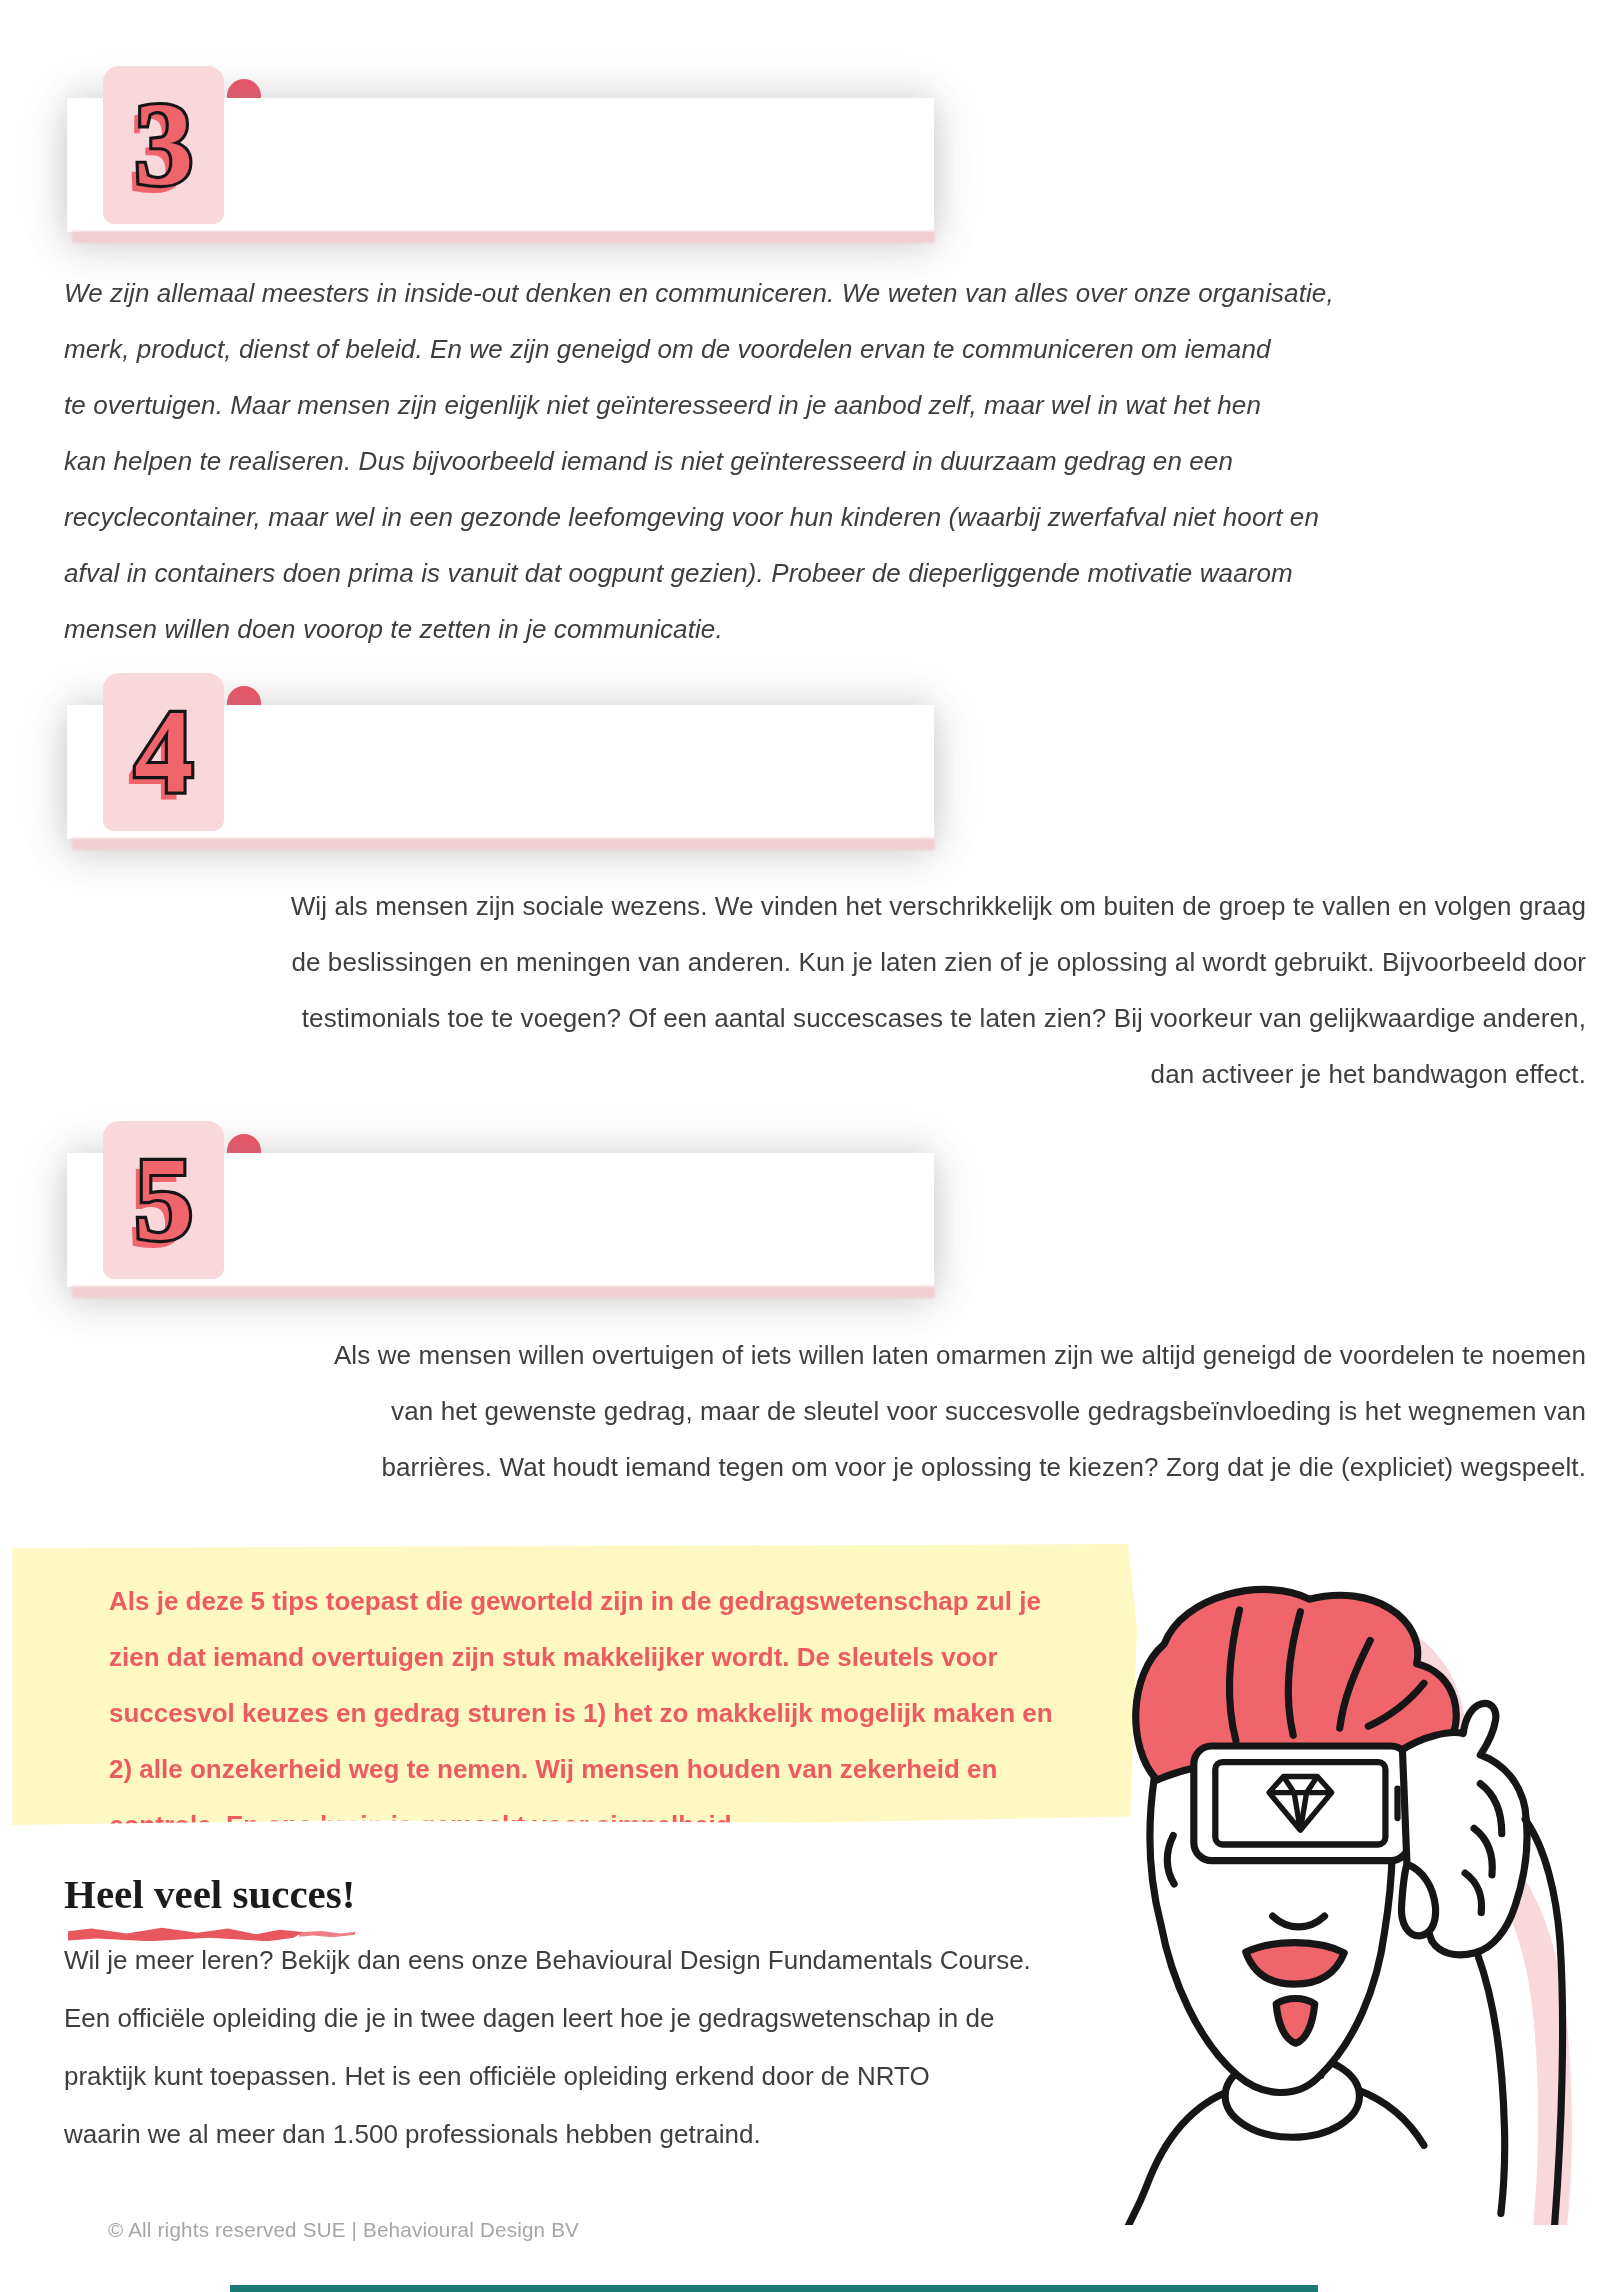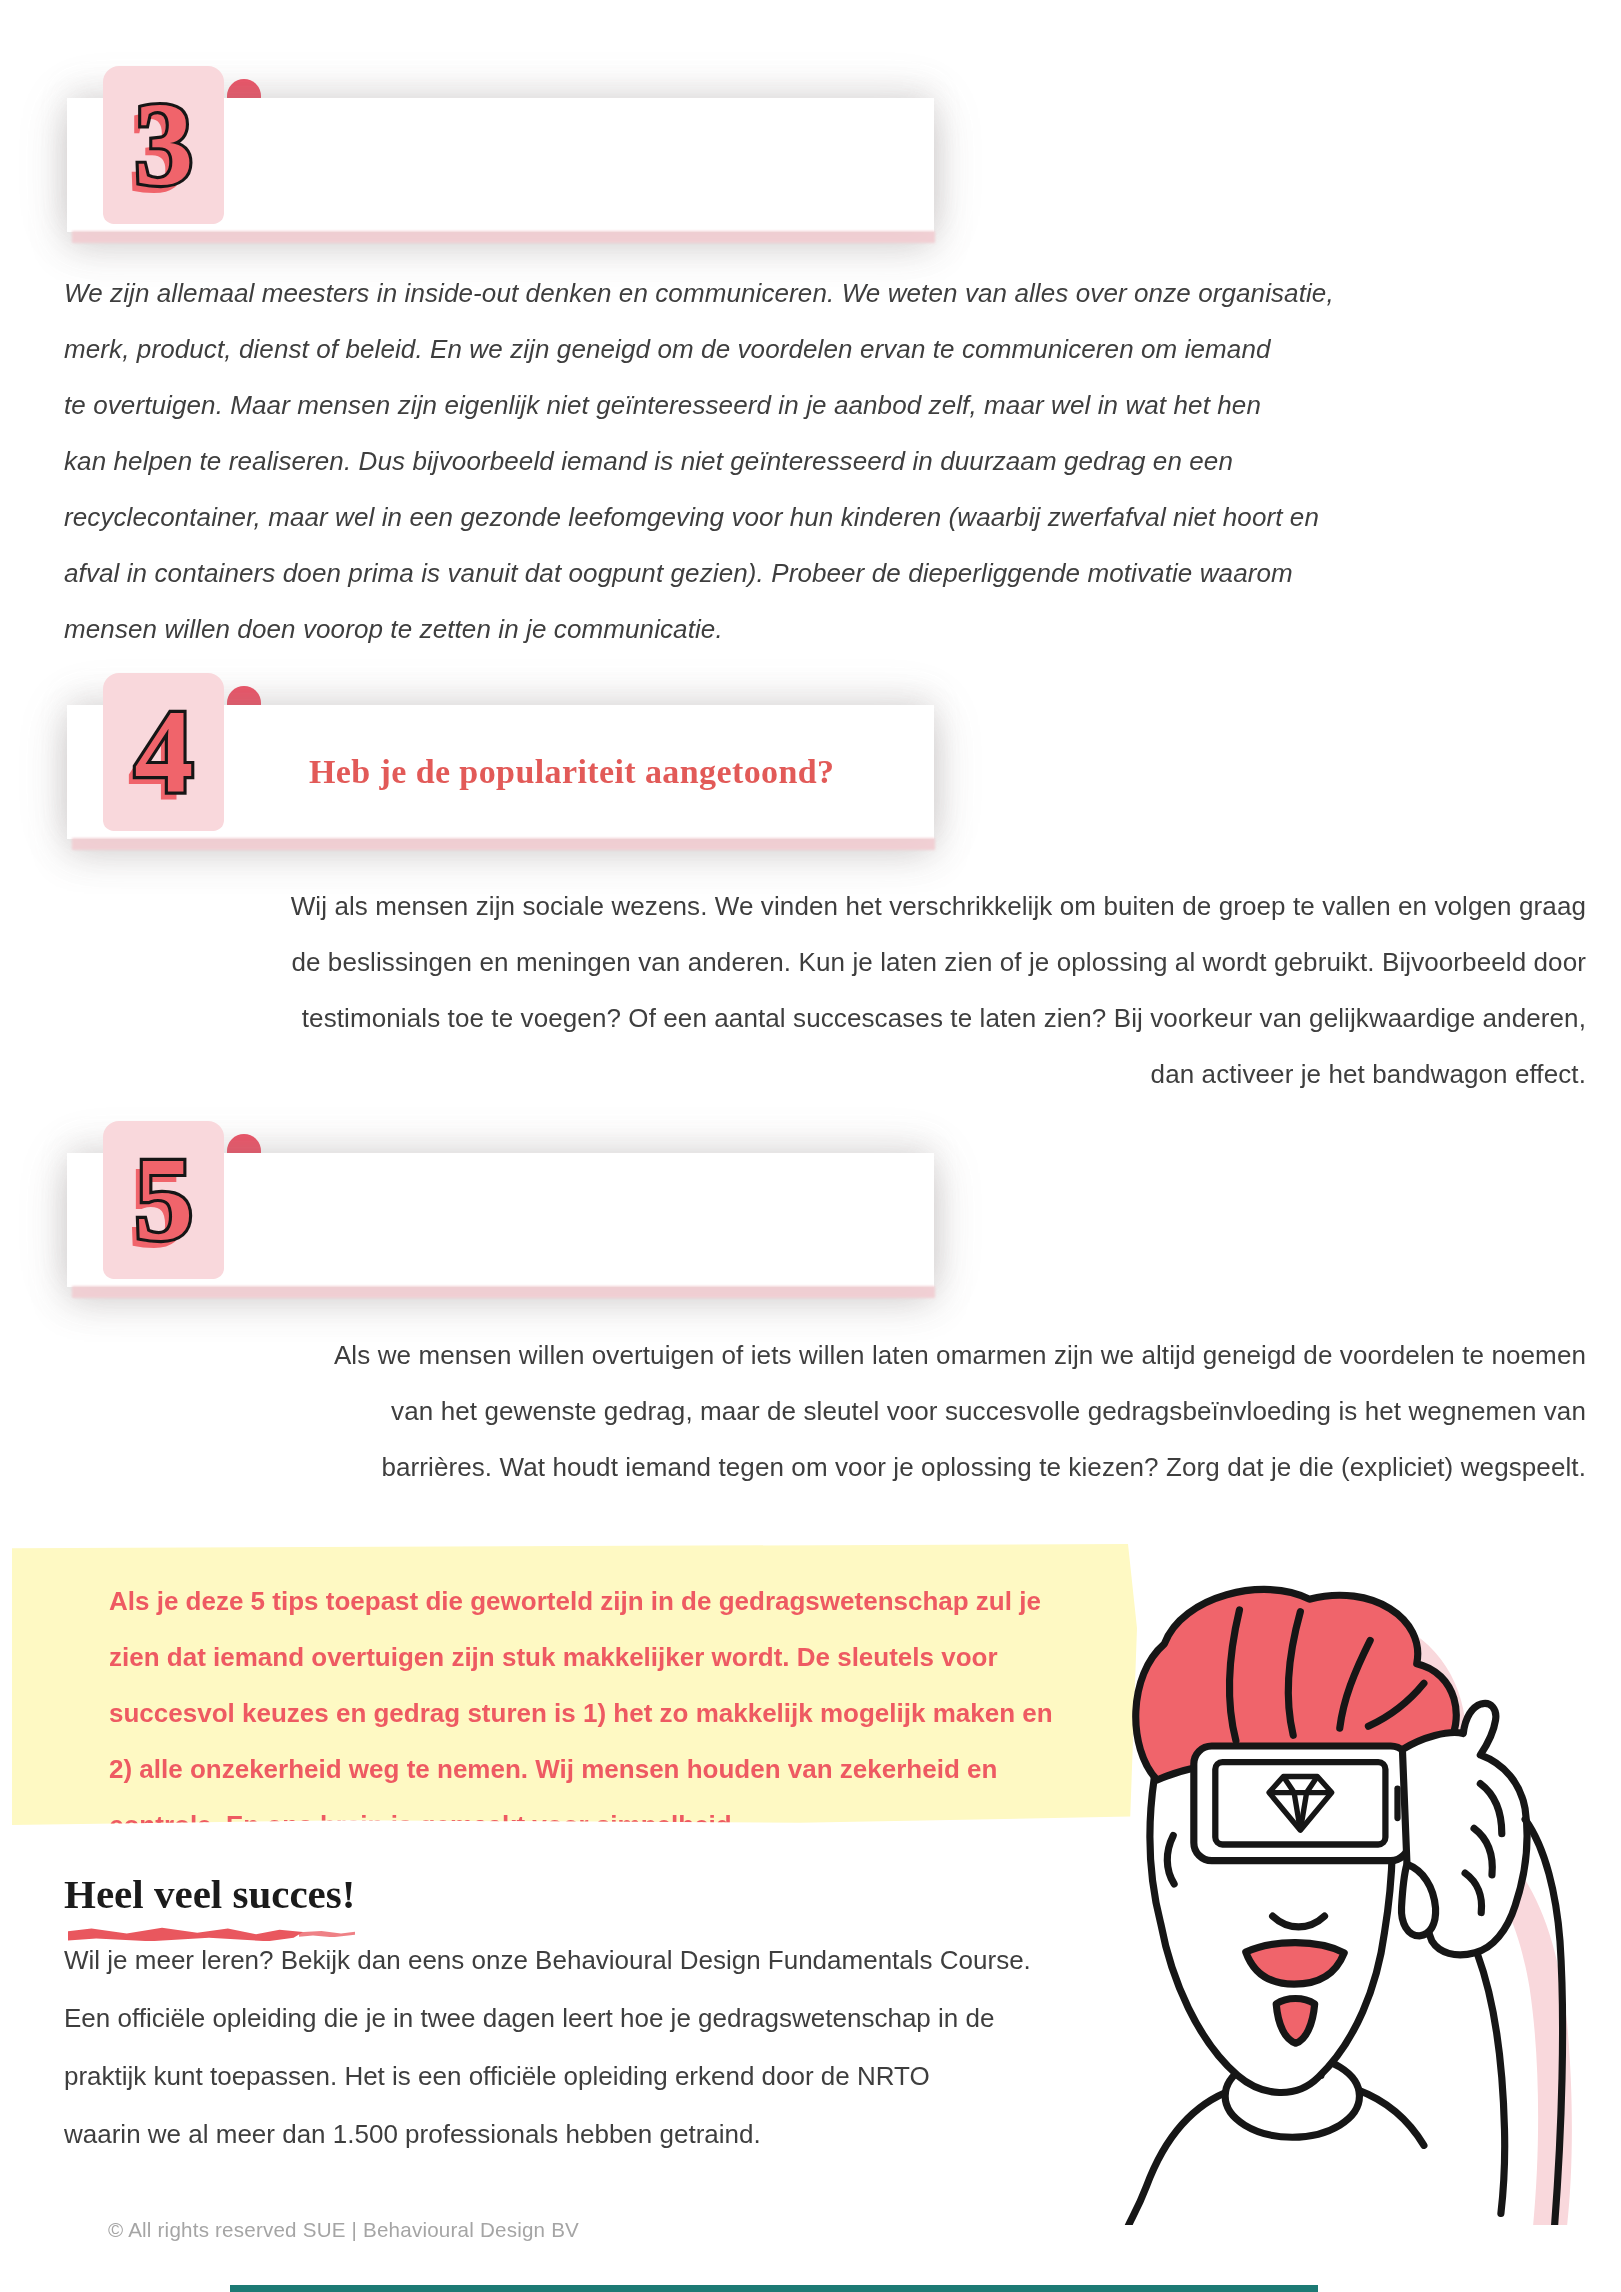--- a/index.html
+++ b/index.html
@@ -76,21 +76,20 @@
 
   <div class="tip-card" style="top:673px;">
     <div class="bookmark"></div>
     <div class="card-white"></div>
     <div class="brush-edge"></div>
     <div class="tab"></div>
     <svg class="num-svg" viewBox="0 0 135 176">
       <text class="num-shadow" x="60" y="140" text-anchor="middle">4</text>
       <text class="num-main" x="68" y="132" text-anchor="middle">4</text>
     </svg>
-    <div class="tip-title">Heb je de populariteit aangetoond?</div>
   </div>
   <div class="para" style="top:878px;text-align:right;">Wij als mensen zijn sociale wezens. We vinden het verschrikkelijk om buiten de groep te vallen en volgen graag
 de beslissingen en meningen van anderen. Kun je laten zien of je oplossing al wordt gebruikt. Bijvoorbeeld door
 testimonials toe te voegen? Of een aantal succescases te laten zien? Bij voorkeur van gelijkwaardige anderen,
 dan activeer je het bandwagon effect.</div>
 
   <div class="tip-card" style="top:1121px;">
     <div class="bookmark"></div>
     <div class="card-white"></div>
     <div class="brush-edge"></div>

